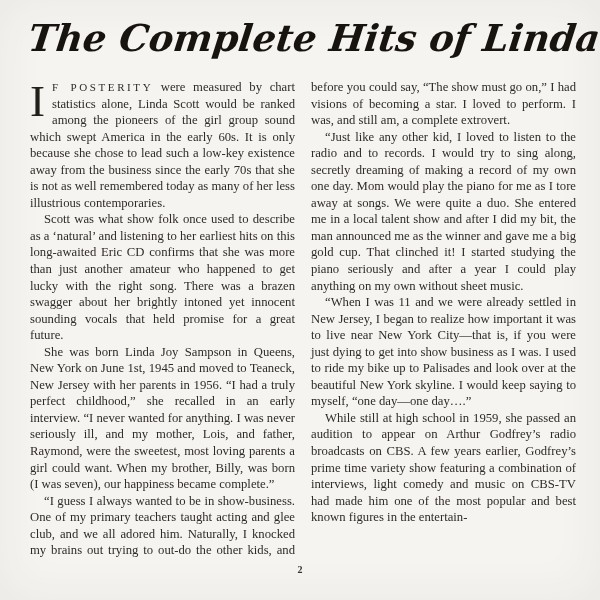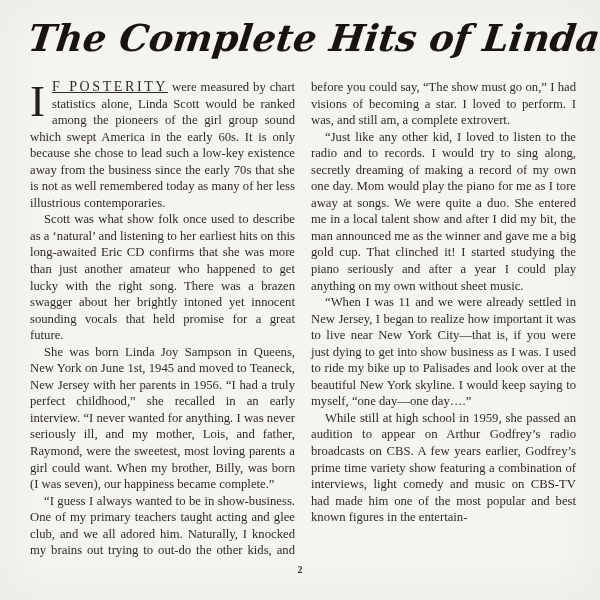--- a/index.html
+++ b/index.html
@@ -60,22 +60,21 @@
   .dropcap {
     float: left;
     font-size: 45px;
     line-height: 41px;
     padding: 2px 7px 0 0;
     font-weight: 400;
     color: #231f19;
   }
   .leadin {
     letter-spacing: 2.6px;
-    font-size: 14px;
-    text-decoration: underline;
+    font-size: 11px;
   }
   .page-number {
     position: absolute;
     left: 0;
     right: 0;
     bottom: 25px;
     text-align: center;
     font-size: 10px;
     font-weight: 700;
     color: #3a3630;

